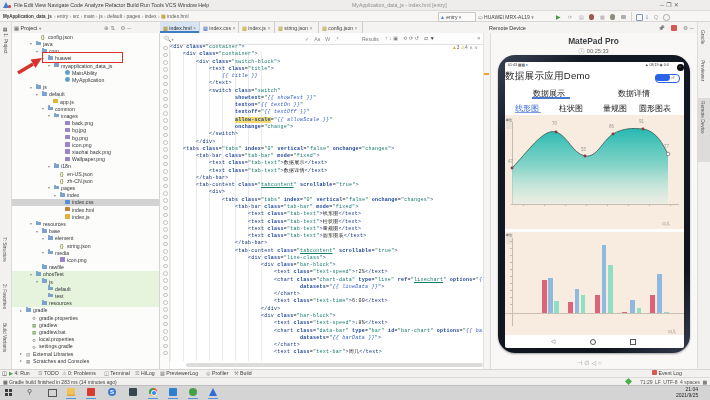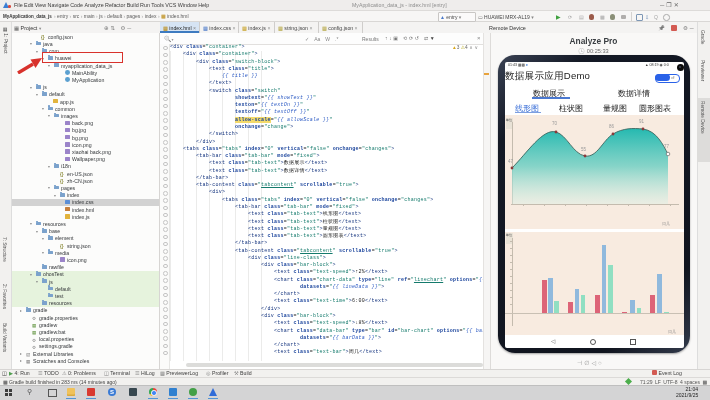--- a/index.html
+++ b/index.html
@@ -123,21 +123,21 @@
   <div class="a" id="rpanel"></div>
 
   <div class="a fic" style="left:164px;top:35px;filter:grayscale(1);opacity:.75">🔍<span style="font-size:4px">▾</span></div>
   <div class="a fic" style="left:305px;top:35.5px;font-size:5px;color:#888">✓ Aa W .*</div>
   <div class="a" style="left:362px;top:35.5px;font-size:5px;color:#777">Results</div>
   <div class="a fic" style="left:385px;top:35px;font-size:5px;color:#777">↑ ↓ ▣ ⟲ ⟳ ↺ ⇄ <span style="color:#444">▼</span></div>
   <div class="a fic" style="left:477px;top:35px;color:#888">×</div>
 
   <div class="a" style="left:452px;top:44.5px;font-size:4.8px;color:#666"><span style="color:#d8a619">▲</span>3 <span style="color:#b9ad27">⚠</span>4 <span style="color:#888">∧ ∨</span></div>
 
-  <div class="a" style="left:490px;top:36px;width:207px;text-align:center;font-size:8.4px;font-weight:bold;color:#3a3e42">Analyze Pro</div>
+  <div class="a" style="left:490px;top:36px;width:207px;text-align:center;font-size:8.4px;font-weight:bold;color:#3a3e42">MatePad Pro</div>
   <div class="a" style="left:490px;top:47.5px;width:207px;text-align:center;font-size:5.6px;color:#6a6a6a"><span style="filter:grayscale(1);opacity:.8">🕓</span> 00:25:33</div>
 
   <div class="a" id="tab"></div>
   <div class="a" id="tscr"></div>
 
 <div class="a tr" style="left:0;top:33.0px;width:159px">
       <span class="a" style="left:41px;top:1.2px"><span style="color:#8b8b3a;font-size:4.5px;font-weight:bold">{}</span></span>
       <span class="a" style="left:48px;top:0.8px">config.json</span>
     </div>
 <div class="a tr" style="left:0;top:40.2px;width:159px">

